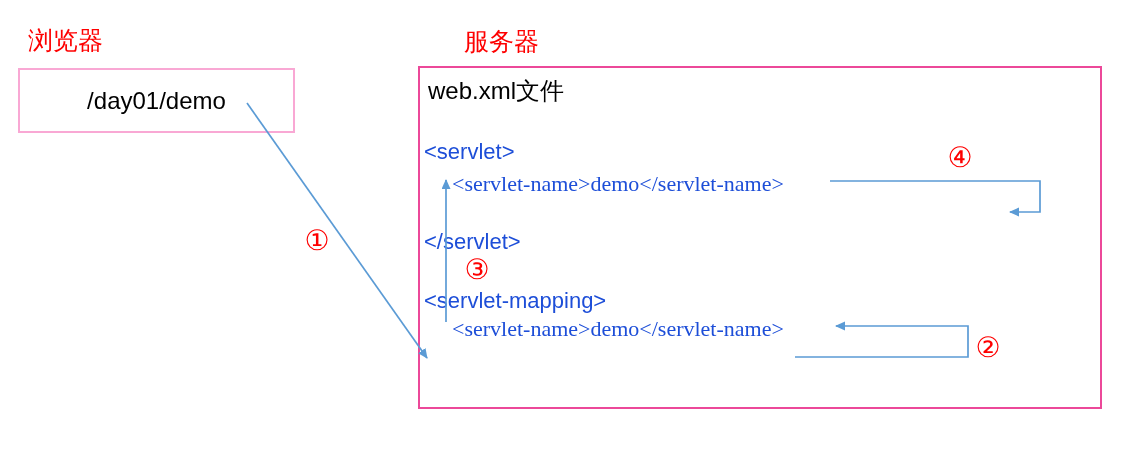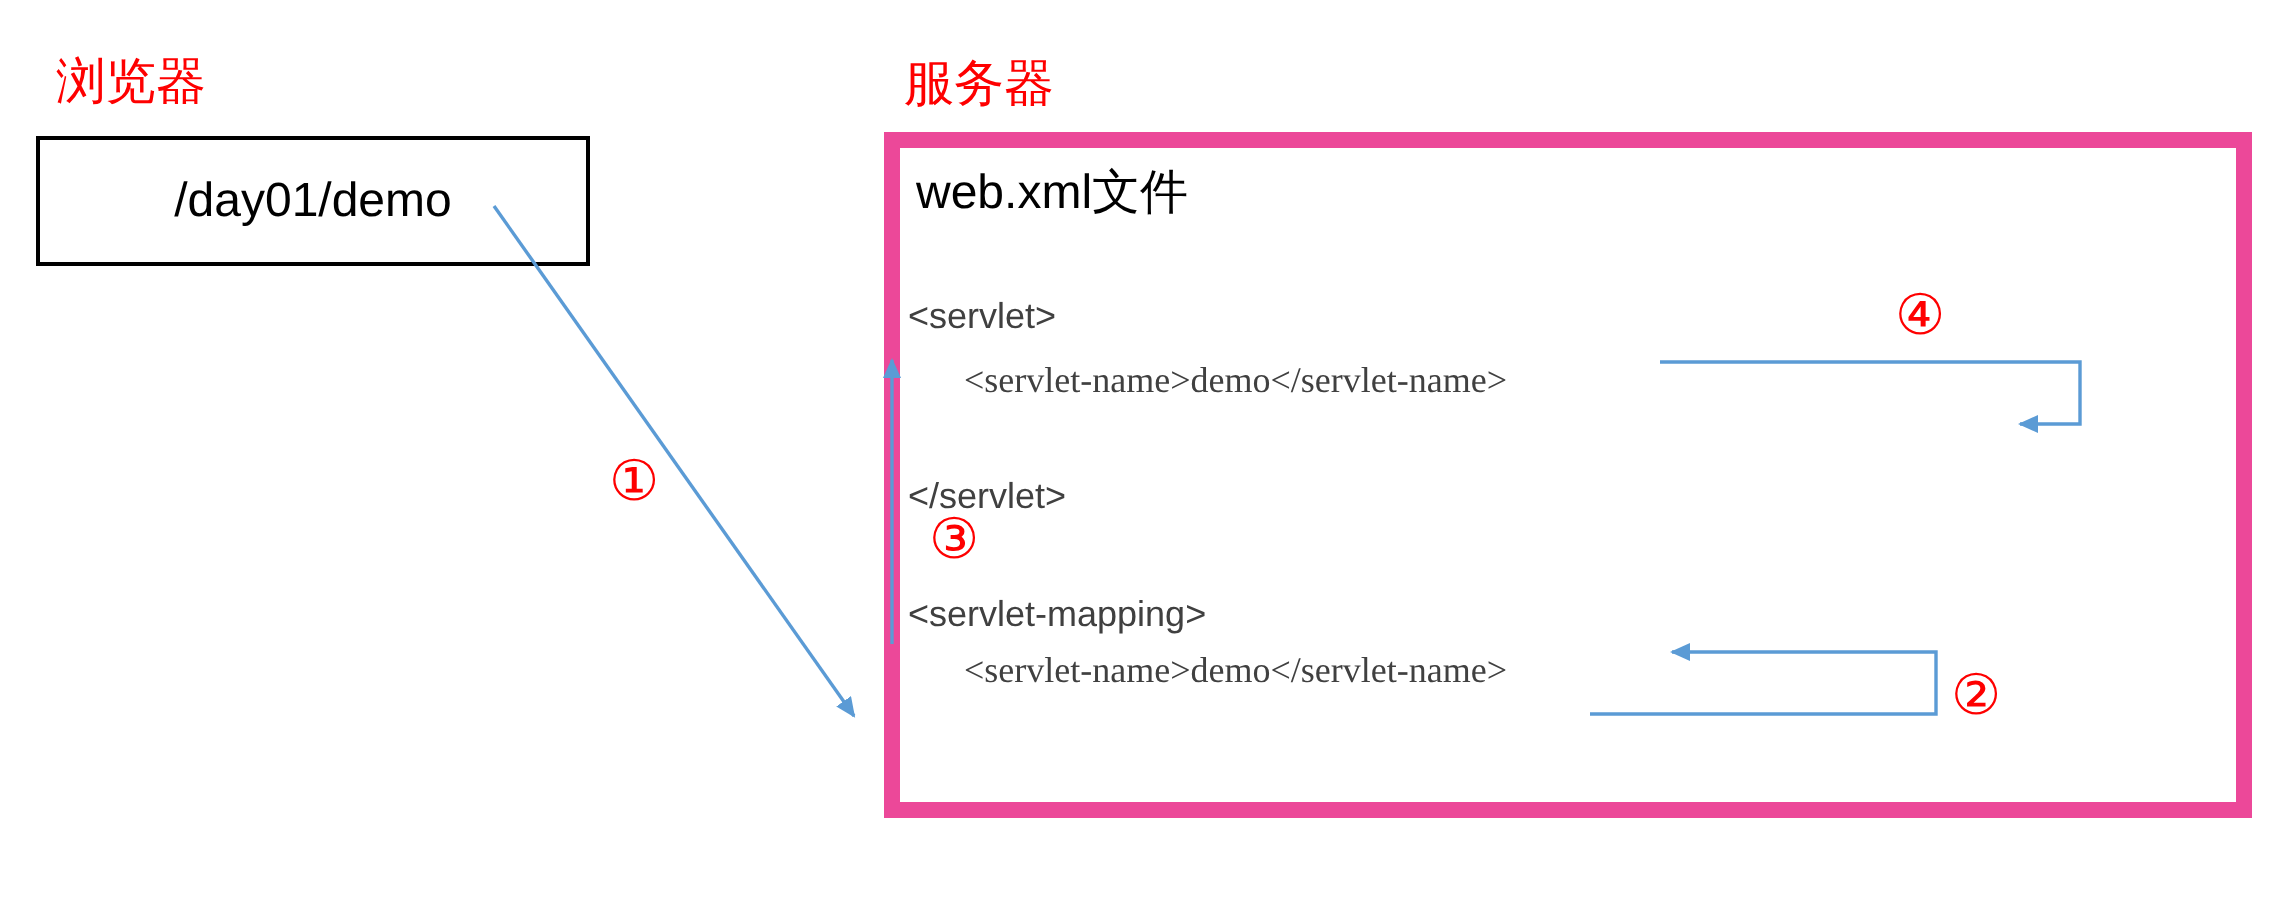--- a/index.html
+++ b/index.html
@@ -14,56 +14,56 @@
 
   .zone-title {
     position: absolute;
     color: #fe0000;
     font-size: 25px;
     line-height: 28px;
     font-family: "DejaVu Serif", "Liberation Serif", serif;
     white-space: nowrap;
   }
   .browser-title { left: 28px; top: 27px; }
-  .server-title  { left: 452px; top: 28px; }
+  .server-title  { left: 464px; top: 28px; }
 
   .browser-box {
     position: absolute;
     left: 18px; top: 68px;
     width: 277px; height: 65px;
-    border: 2px solid #000000;
+    border: 2px solid #f9a8d4;
     background: #fff;
     display: flex; align-items: center; justify-content: center;
   }
   .request-url {
     font-size: 24px;
     white-space: nowrap;
   }
 
   .server-box {
     position: absolute;
-    left: 442px; top: 66px;
+    left: 418px; top: 66px;
     width: 684px; height: 343px;
-    border: 8px solid #ec4899;
+    border: 2px solid #ec4899;
     background: #fff;
   }
   .file-label {
     position: absolute;
     left: 8px; top: 8px;
     font-size: 24px;
     line-height: 30px;
     white-space: nowrap;
   }
   .xml-line {
     position: absolute;
     left: 4px;
-    font-size: 18px;
+    font-size: 22px;
     line-height: 28px;
     white-space: pre;
-    color: #404040;
+    color: #1d4ed8;
   }
   .xml-line.indent { left: 32px; font-family: Liberation Serif, serif; }
 
   .connectors {
     position: absolute;
     left: 0; top: 0;
     width: 1147px; height: 461px;
     pointer-events: none;
   }
 

